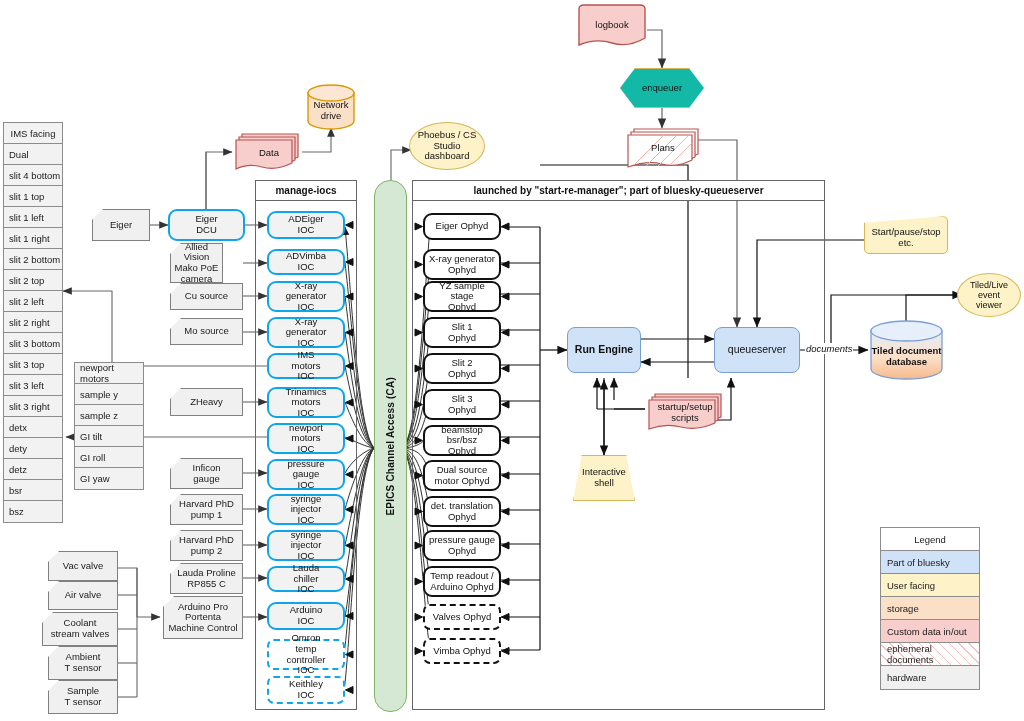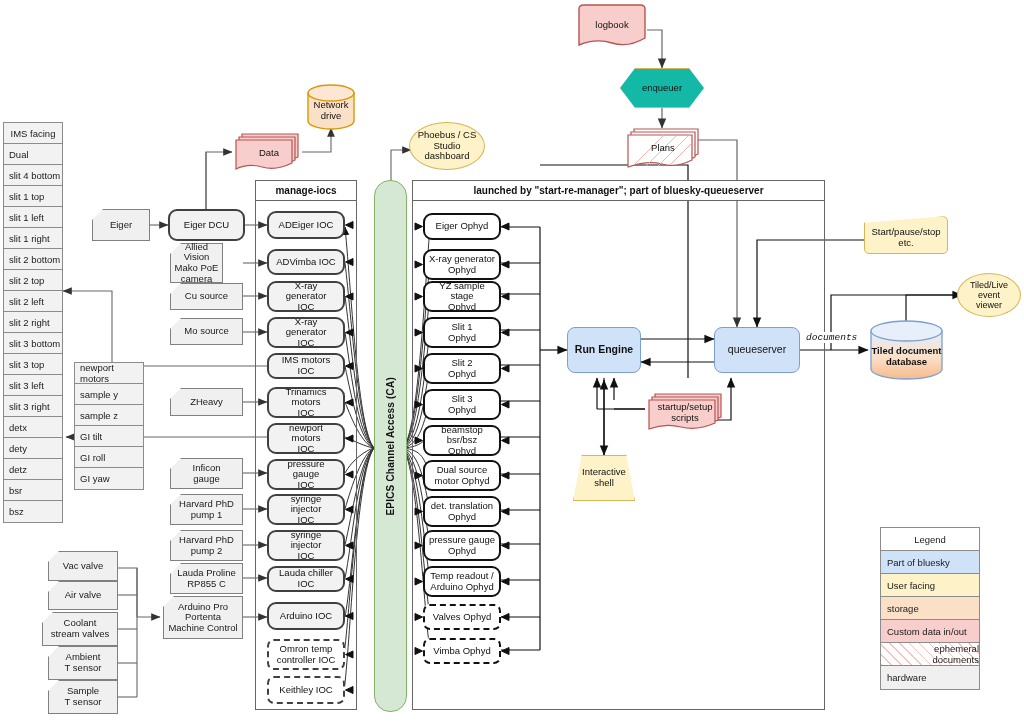--- a/index.html
+++ b/index.html
@@ -60,25 +60,25 @@
     border:1px solid #808080;
     font-size:9.5px;
     color:#1a1a1a;
     -webkit-clip-path:polygon(11px 0,100% 0,100% 100%,0 100%,0 11px);
     clip-path:polygon(11px 0,100% 0,100% 100%,0 100%,0 11px);
   }
 
   
   .ioc{
     background:#f2f2f2;
-    border:2px solid #404040;
+    border:2px solid #0ea5e9;
     border-radius:9px;
     font-size:9.5px;
     color:#111111;
-    padding:0 6px;
+    padding:0 17px;
   }
   .ioc.dash{
     border-style:dashed;
     border-width:2px;
     background:#ffffff;
     border-radius:7px;
   }
   .ophyd{
     background:#ffffff;
     border:2px solid #111111;
@@ -185,21 +185,20 @@
     color:#111;
   }
 
   
   .legend{
     position:absolute;
     box-sizing:border-box;
     border:1px solid #8c8c8c;
     z-index:3;
     background:#fff;
-    text-align:right;
   }
   .legend .lrow{
     box-sizing:border-box;
     border-bottom:1px solid #8c8c8c;
     height:23px;
     font-size:9.5px;
     display:flex;align-items:center;
     padding-left:6px;
     color:#1a1a1a;
     position:relative;
@@ -652,21 +651,21 @@
           <stop offset="100%" stop-color="#f6ba8c"></stop>
         </linearGradient>
       </defs>
       <path d="M1,11 L1,49 A35.5,10 0 0 0 72,49 L72,11 Z" fill="url(#dbg)" stroke="#7b9fd4" stroke-width="1.3"></path>
       <ellipse cx="36.5" cy="11" rx="35.5" ry="10" fill="#e7effb" stroke="#7b9fd4" stroke-width="1.3"></ellipse>
     </svg>
     <div class="cyl-txt" style="white-space:pre-line;font-weight:bold;padding-top:14px;">Tiled document
 database</div>
   </div>
 
-  <div class="edge-label" style="left:805px;top:332px;font-family:Liberation Mono, monospace;">documents</div>
+  <div class="edge-label" style="left:805px;top:343px;">documents</div>
 
   <div class="legend" style="left:880px;top:527px;width:100px;">
       <div class="lrow hdr">Legend</div>
       <div class="lrow" style="background: rgb(207, 226, 248);">
         <span>Part of bluesky</span>
       </div>
       <div class="lrow" style="background: rgb(253, 242, 200);">
         <span>User facing</span>
       </div>
       <div class="lrow" style="background: rgb(251, 224, 200);">

